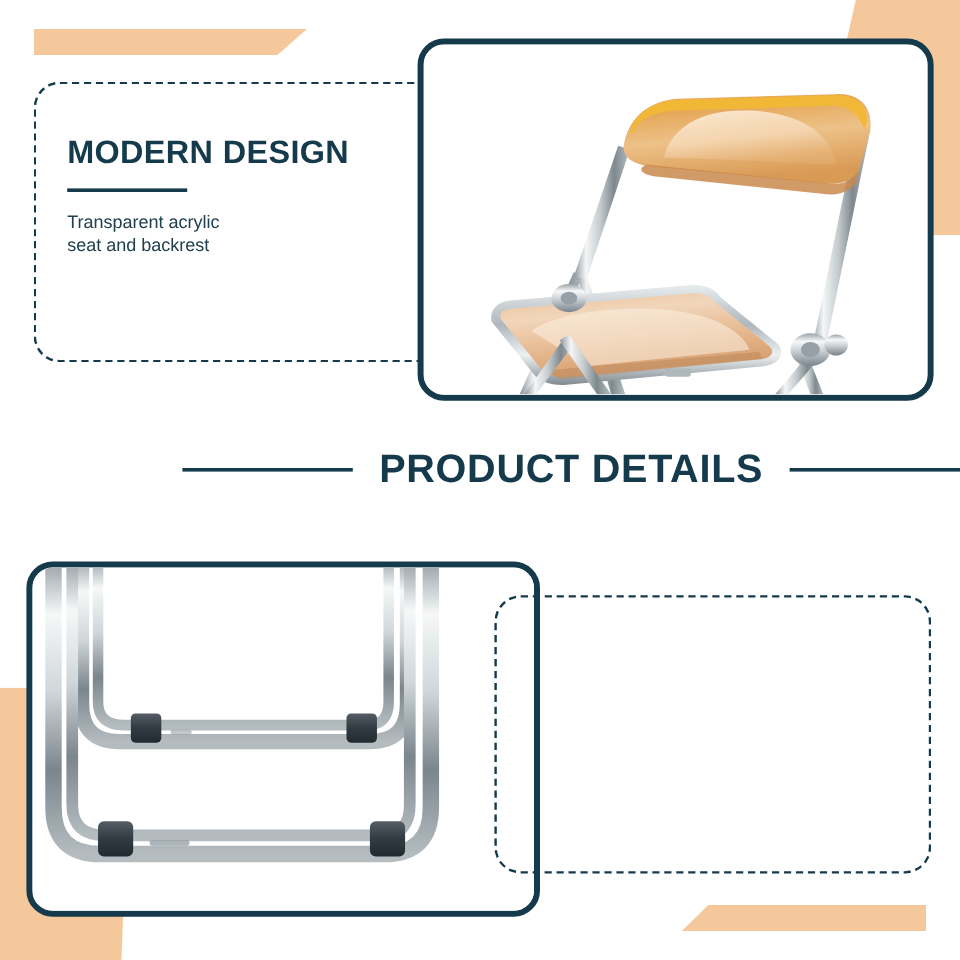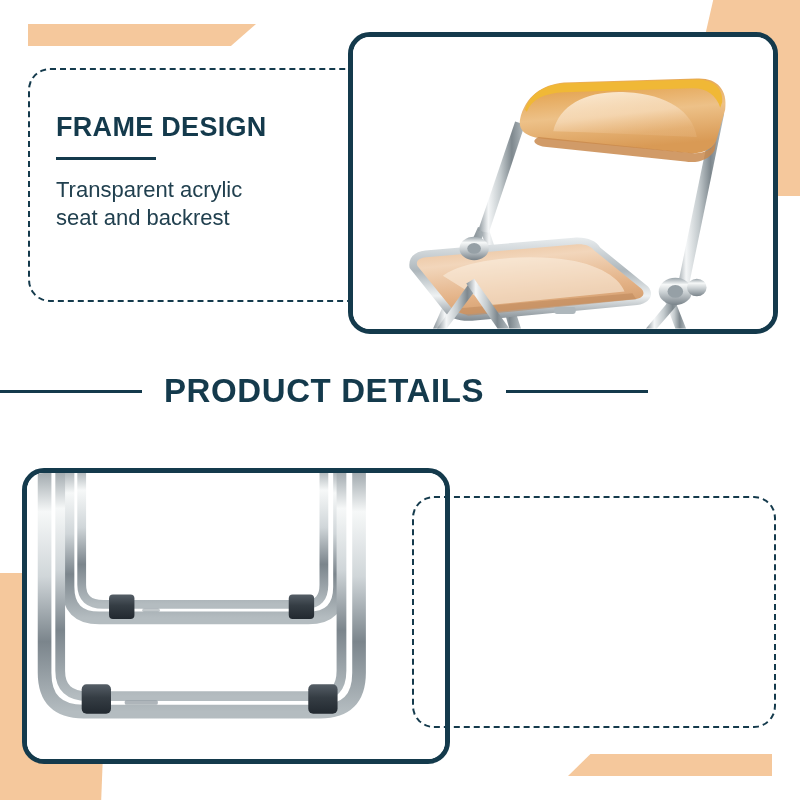--- a/index.html
+++ b/index.html
@@ -123,36 +123,36 @@
     margin: 0;
     white-space: pre-line;
   }
   .heading-rule {
     width: 100px;
     height: 3px;
     background: #143a4c;
     margin: 14px 0 16px 0;
   }
   .feature-body {
-    font-size: 22px;
+    font-size: 15px;
     line-height: 1.29;
     color: #21404f;
     margin: 0;
     white-space: pre-line;
   }
 
   
   #section-divider {
     position: absolute;
     left: 0;
     top: 372px;
     width: 800px;
     display: flex;
     align-items: center;
-    justify-content: flex-start;
+    justify-content: flex-end;
     gap: 22px;
   }
   .divider-line {
     height: 3px;
     width: 142px;
     background: #143a4c;
   }
   #section-title {
     font-size: 33px;
     font-weight: 700;
@@ -173,21 +173,21 @@
 <div id="stage">
 
   <div class="peach" id="peach-top-left"></div>
   <div class="peach" id="peach-top-right"></div>
   <div class="peach" id="peach-bottom-left"></div>
   <div class="peach" id="peach-bottom-right"></div>
 
   <div class="dashed-card" id="card-modern-design"></div>
 
   <div class="text-block" id="text-modern-design">
-    <h2 class="feature-heading">FRAME DESIGN</h2>
+    <h2 class="feature-heading">MODERN DESIGN</h2>
     <div class="heading-rule"></div>
     <p class="feature-body">Transparent acrylic
 seat and backrest</p>
   </div>
 
   <div class="photo-card" id="card-chair-photo">
     <svg class="photo-svg" viewBox="0 0 430 302" preserveAspectRatio="xMidYMid slice">
       <defs>
         <linearGradient id="acrylicBack" x1="0" y1="0" x2="0.25" y2="1">
           <stop offset="0%" stop-color="#f0b45f"></stop>

